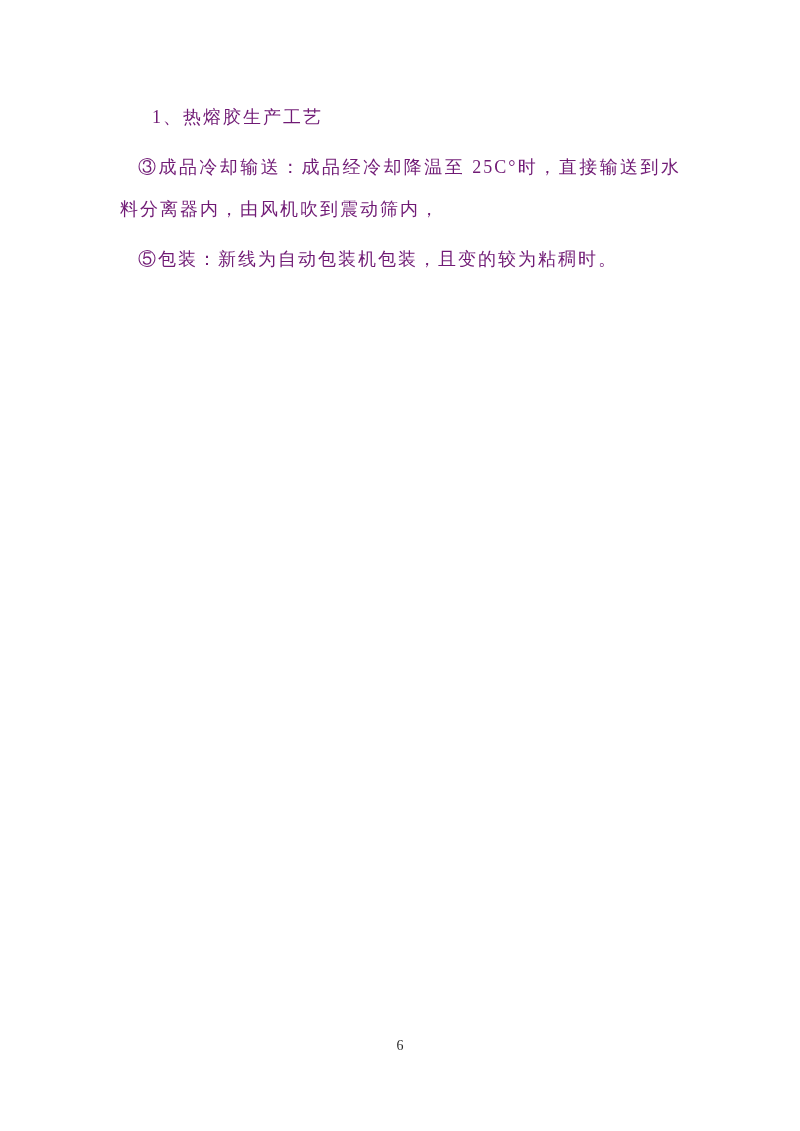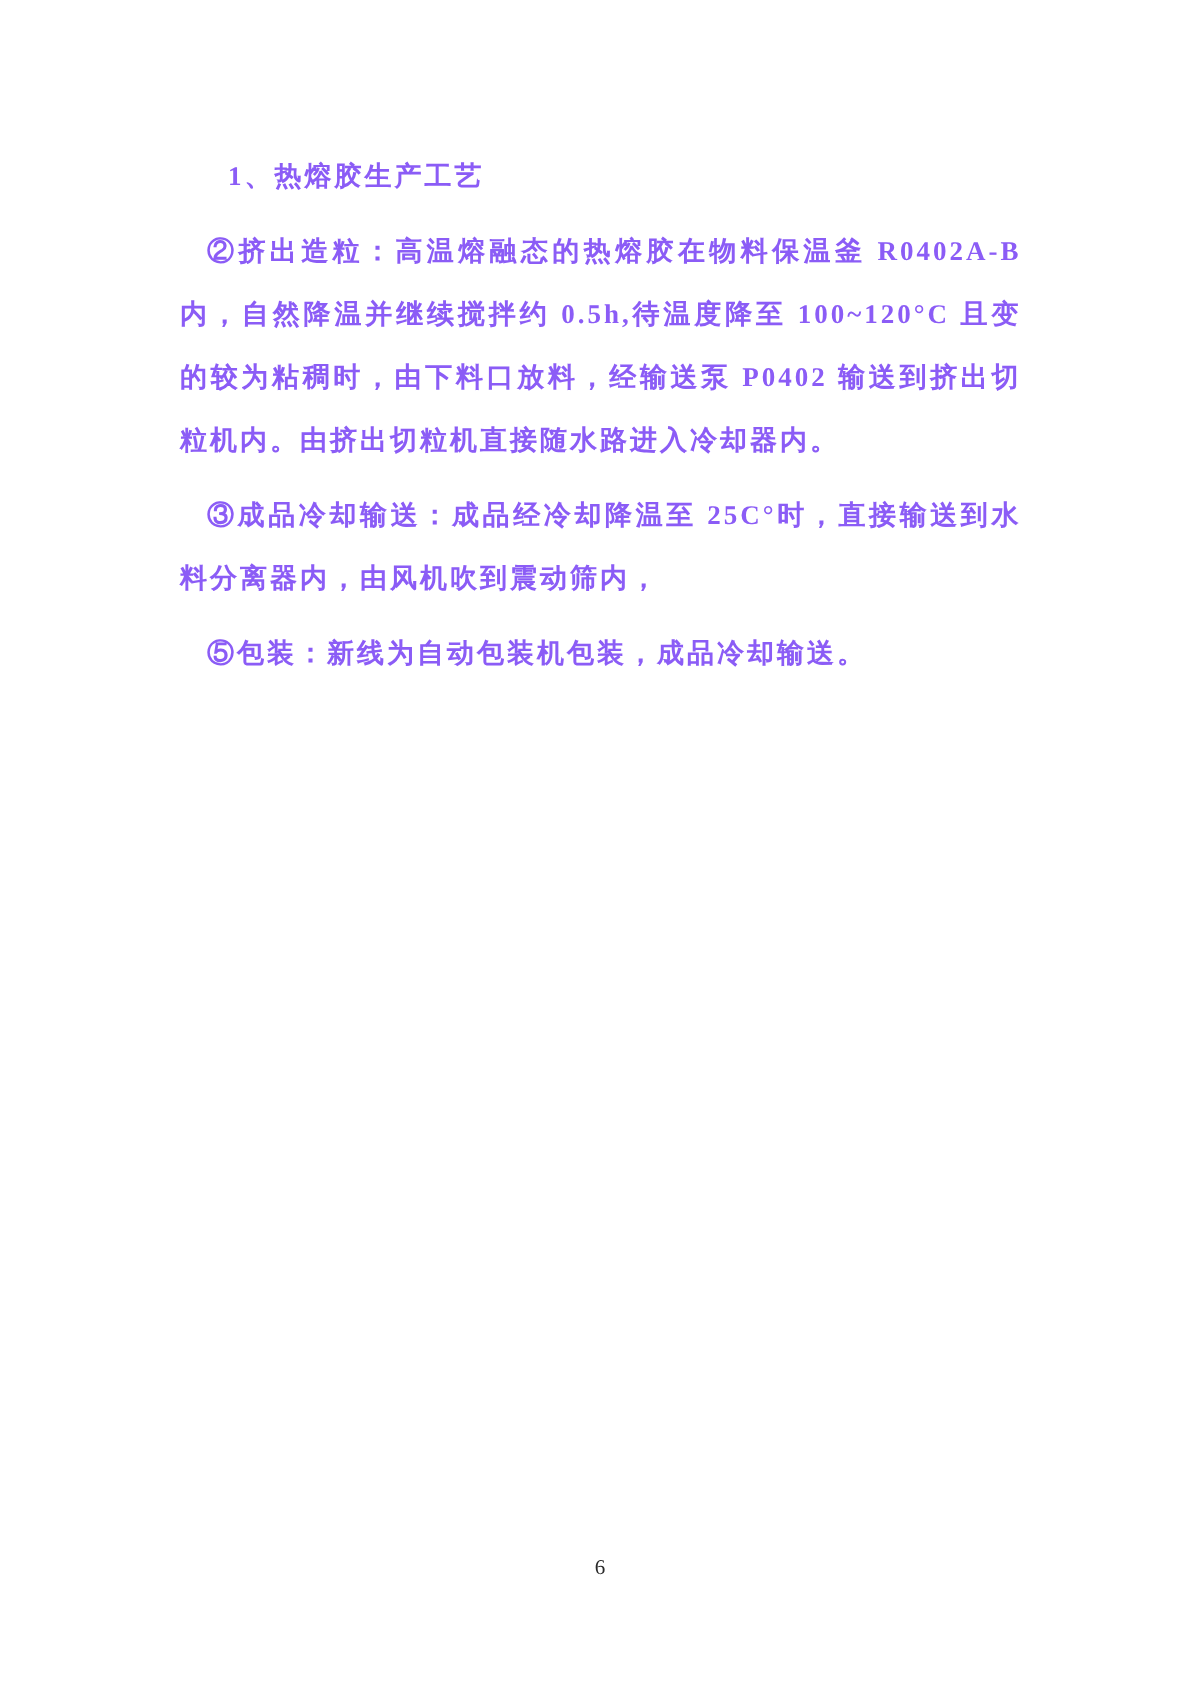--- a/index.html
+++ b/index.html
@@ -25,24 +25,24 @@
   .doc-body {
     position: absolute;
     top: 96px;
     left: 120px;
     width: 561px;
   }
   .heading,
   .para {
     margin: 0 0 8px 0;
     font-size: 18px;
-    font-weight: bold;
+    font-weight: normal;
     line-height: 42px;
     letter-spacing: 2px;
-    color: #8b5cf6;
+    color: #701a75;
   }
   .para {
     text-align: justify;
   }
   .heading {
     text-indent: 32px;
     text-align: left;
   }
   .indent-2 { text-indent: 36px; }
   .indent-1 { text-indent: 18px; }
@@ -63,26 +63,25 @@
 <body>
 
 <div class="page">
 
   <div class="doc-body">
 
     <h2 class="heading">1、热熔胶生产工艺</h2>
 
 
 
-    <p class="para indent-1">②挤出造粒：高温熔融态的热熔胶在物料保温釜 R0402A-B 内，自然降温并继续搅拌约 0.5h,待温度降至 100~120°C 且变的较为粘稠时，由下料口放料，经输送泵 P0402 输送到挤出切粒机内。由挤出切粒机直接随水路进入冷却器内。</p>
 
     <p class="para indent-1">③成品冷却输送：成品经冷却降温至 25C°时，直接输送到水料分离器内，由风机吹到震动筛内，</p>
 
 
-    <p class="para indent-1">⑤包装：新线为自动包装机包装，成品冷却输送。</p>
+    <p class="para indent-1">⑤包装：新线为自动包装机包装，且变的较为粘稠时。</p>
 
   </div>
 
   <div class="footer">
     <span class="page-num">6</span>
   </div>
 
 </div>
 
 </body></html>

